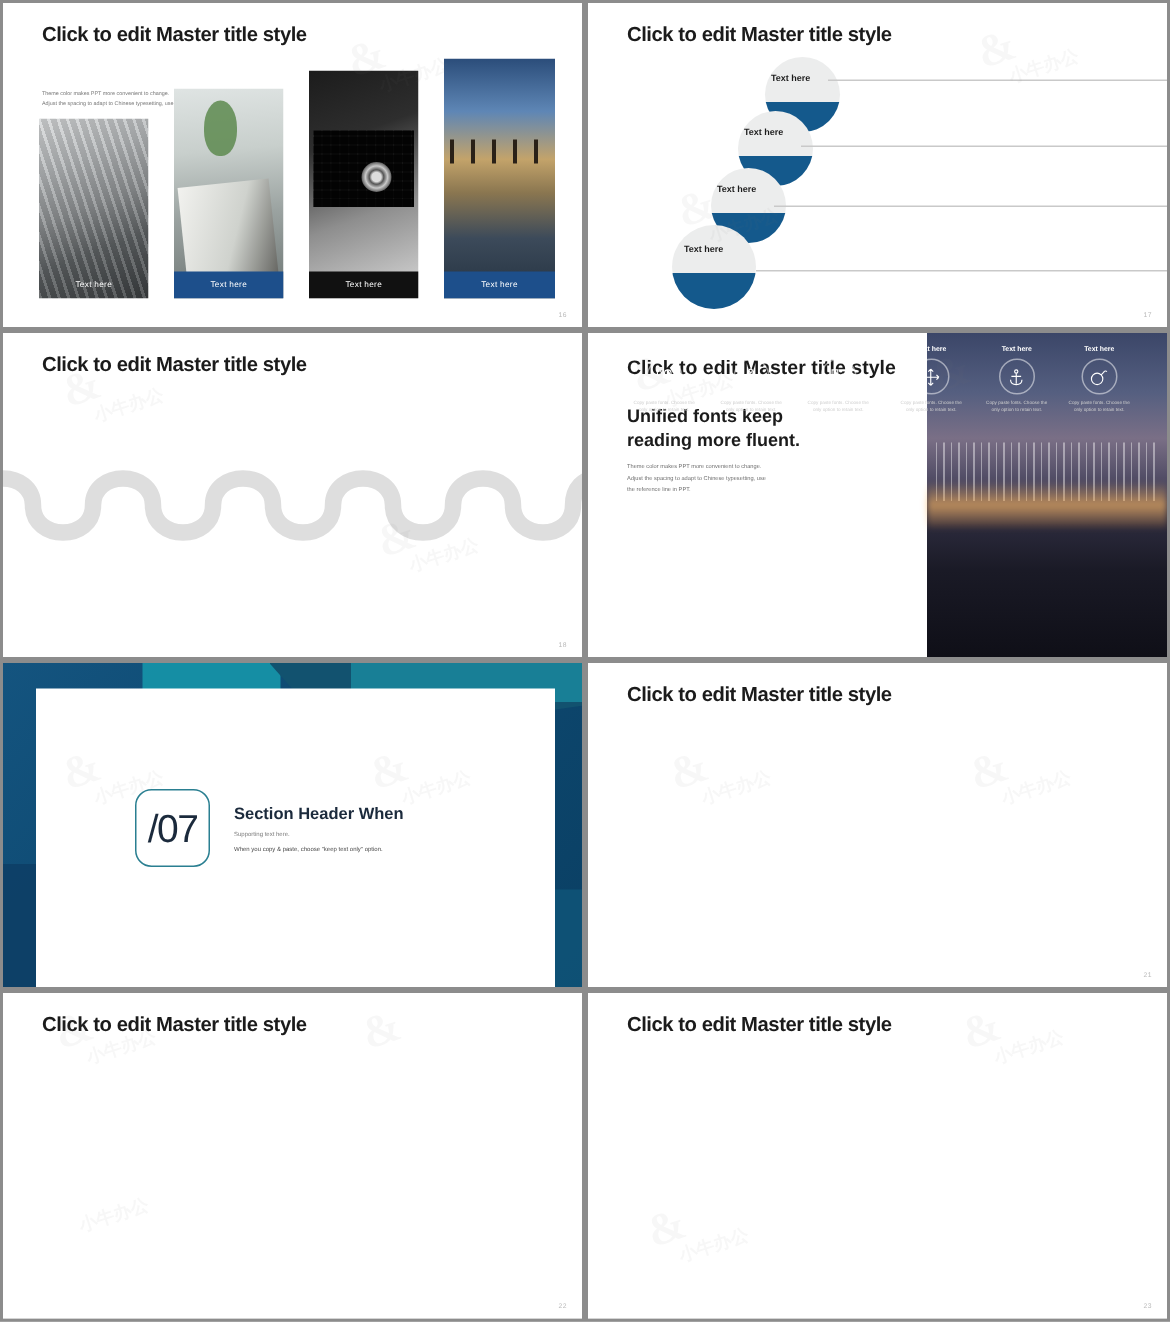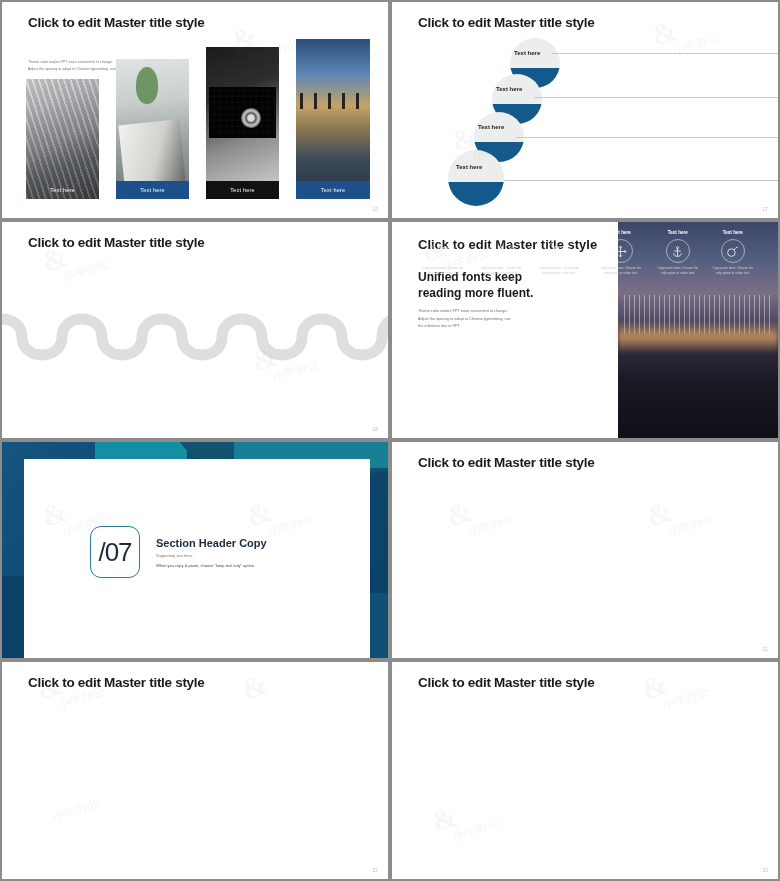--- a/index.html
+++ b/index.html
@@ -354,21 +354,21 @@
       <div class="s5-bg">
         <div class="p1"></div>
           <div class="p2"></div>
           <div class="p3"></div>
         <div class="p4"></div>
           <div class="p5"></div>
           <div class="p6"></div>
       </div>
       <div class="s5-card" style="left:22px;top:17px;width:346px;height:205px;"></div>
       <div class="s5-num" style="left:88px;top:84px;">/07</div>
-      <div class="s5-h" style="left:154px;top:95px;">Section Header Copy</div>
+      <div class="s5-h" style="left:154px;top:95px;">Section Header When</div>
       <div class="s5-s1" style="left:154px;top:111px;">Supporting text here.</div>
       <div class="s5-s2" style="left:154px;top:121px;">When you copy &amp; paste, choose "keep text only" option.</div>
       <div class="pagenum"></div>
       <div class="wm">
         <span style="left:40px;top:55px;">&amp;</span>
           <span style="left:60px;top:75px;font-size:12px;">小牛办公</span>
         <span style="left:245px;top:55px;">&amp;</span>
           <span style="left:265px;top:75px;font-size:12px;">小牛办公</span>
       </div>
     </div>

